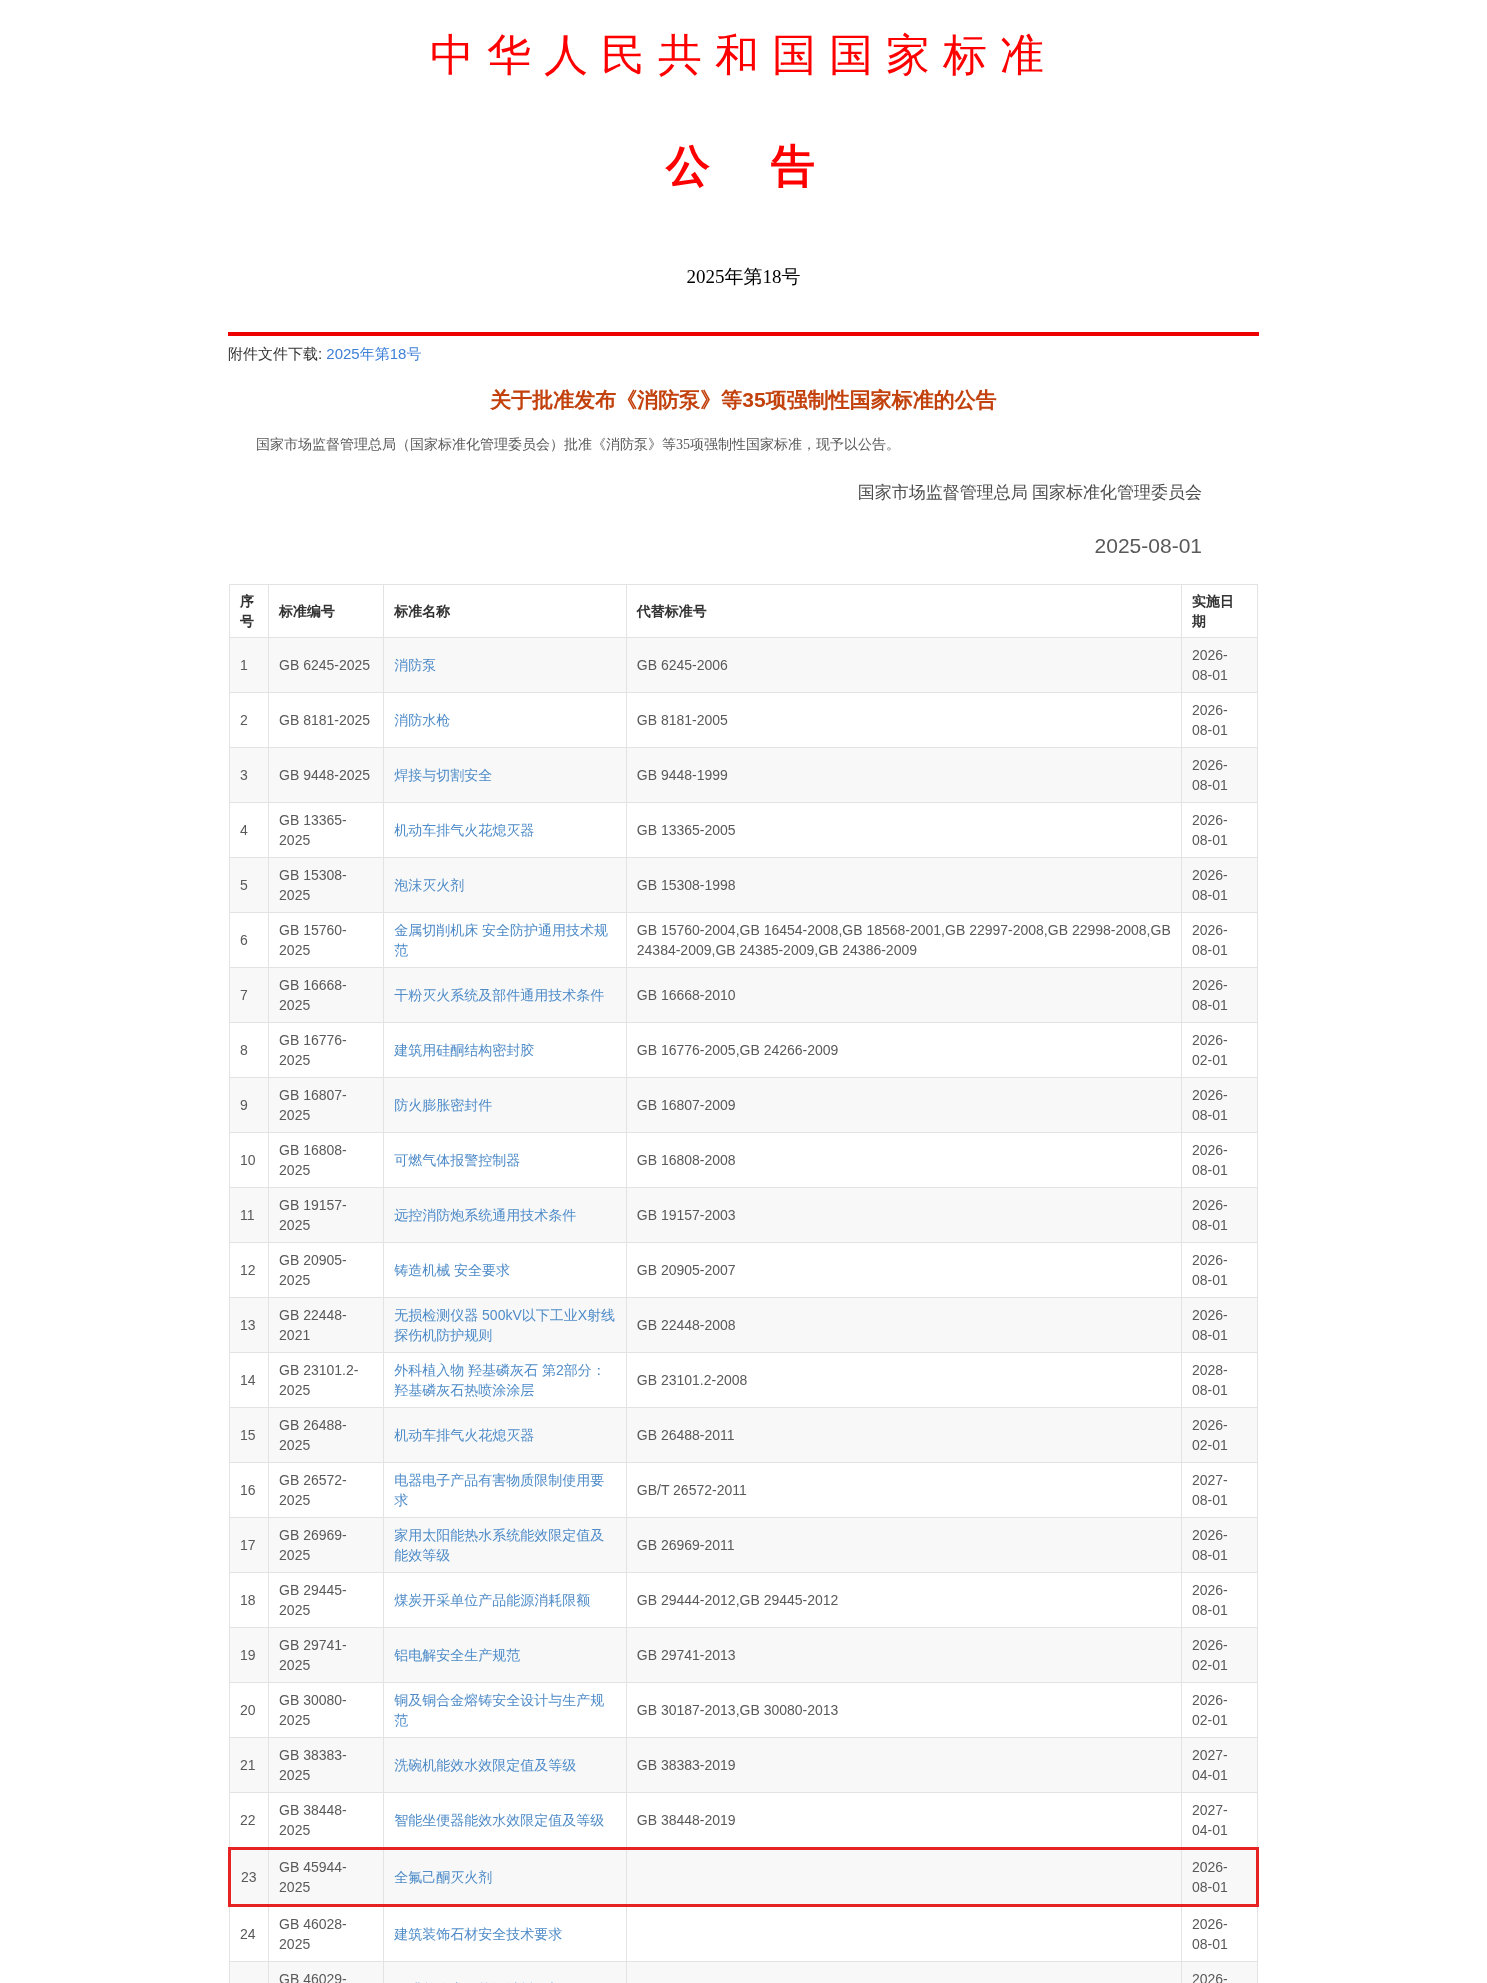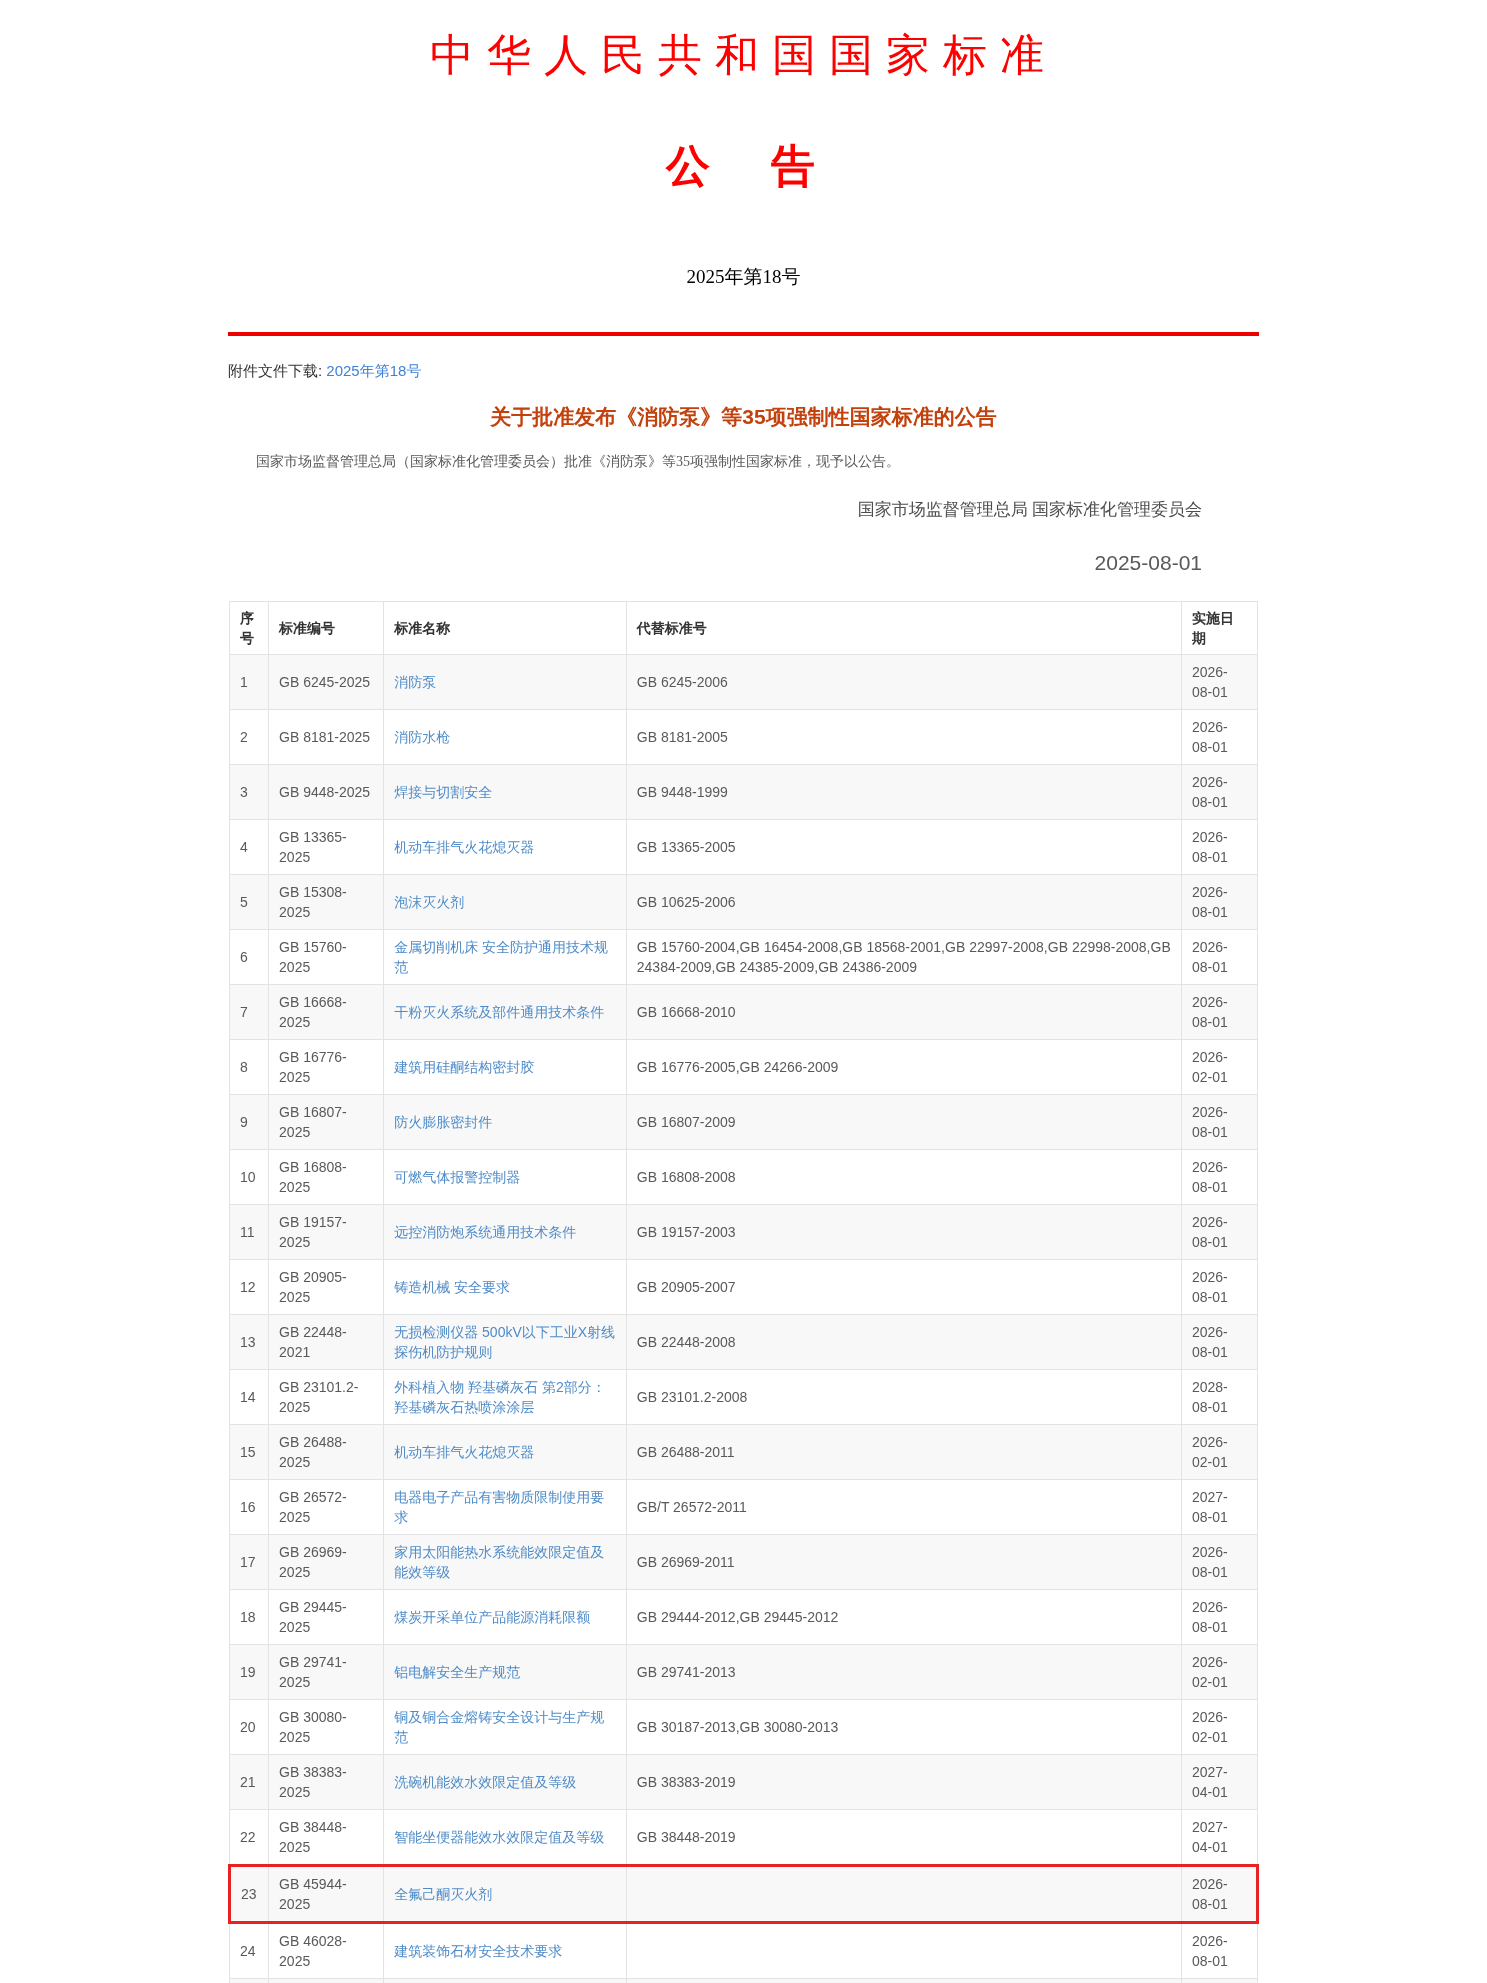--- a/index.html
+++ b/index.html
@@ -31,21 +31,21 @@
     font-family:"Liberation Serif","DejaVu Serif",serif;
     font-size:44px;line-height:1.2;color:var(--title-red);
     word-spacing:38px;letter-spacing:6px;font-weight:bold;
   }
   .issue-number{
     margin-top:70px;text-align:center;
     font-family:"Liberation Serif","DejaVu Serif",serif;
     font-size:19px;color:#000;
   }
   .red-rule{height:4px;background:var(--accent-red);margin-top:42px;}
-  .attachment{margin-top:26px;font-size:15px;color:#333;}
+  .attachment{margin-top:9px;font-size:15px;color:#333;}
   .attachment a{color:var(--attach-link);text-decoration:none;}
 
   .announcement-heading{
     margin:22px 0 0;text-align:center;
     font-size:21px;font-weight:700;color:#c2410c;
   }
   .announcement-body{
     margin:20px 0 0;text-indent:2em;line-height:1.55;
     font-family:"Liberation Serif","DejaVu Serif",serif;
     font-size:14px;color:#595959;
@@ -146,21 +146,21 @@
           <td>4</td>
           <td>GB 13365-2025</td>
           <td><a href="#">机动车排气火花熄灭器</a></td>
           <td>GB 13365-2005</td>
           <td>2026-08-01</td>
         </tr>
         <tr>
           <td>5</td>
           <td>GB 15308-2025</td>
           <td><a href="#">泡沫灭火剂</a></td>
-          <td>GB 10625-2006</td>
+          <td>GB 15308-1998</td>
           <td>2026-08-01</td>
         </tr>
         <tr>
           <td>6</td>
           <td>GB 15760-2025</td>
           <td><a href="#">金属切削机床 安全防护通用技术规范</a></td>
           <td>GB 15760-2004,GB 16454-2008,GB 18568-2001,GB 22997-2008,GB 22998-2008,GB 24384-2009,GB 24385-2009,GB 24386-2009</td>
           <td>2026-08-01</td>
         </tr>
         <tr>

